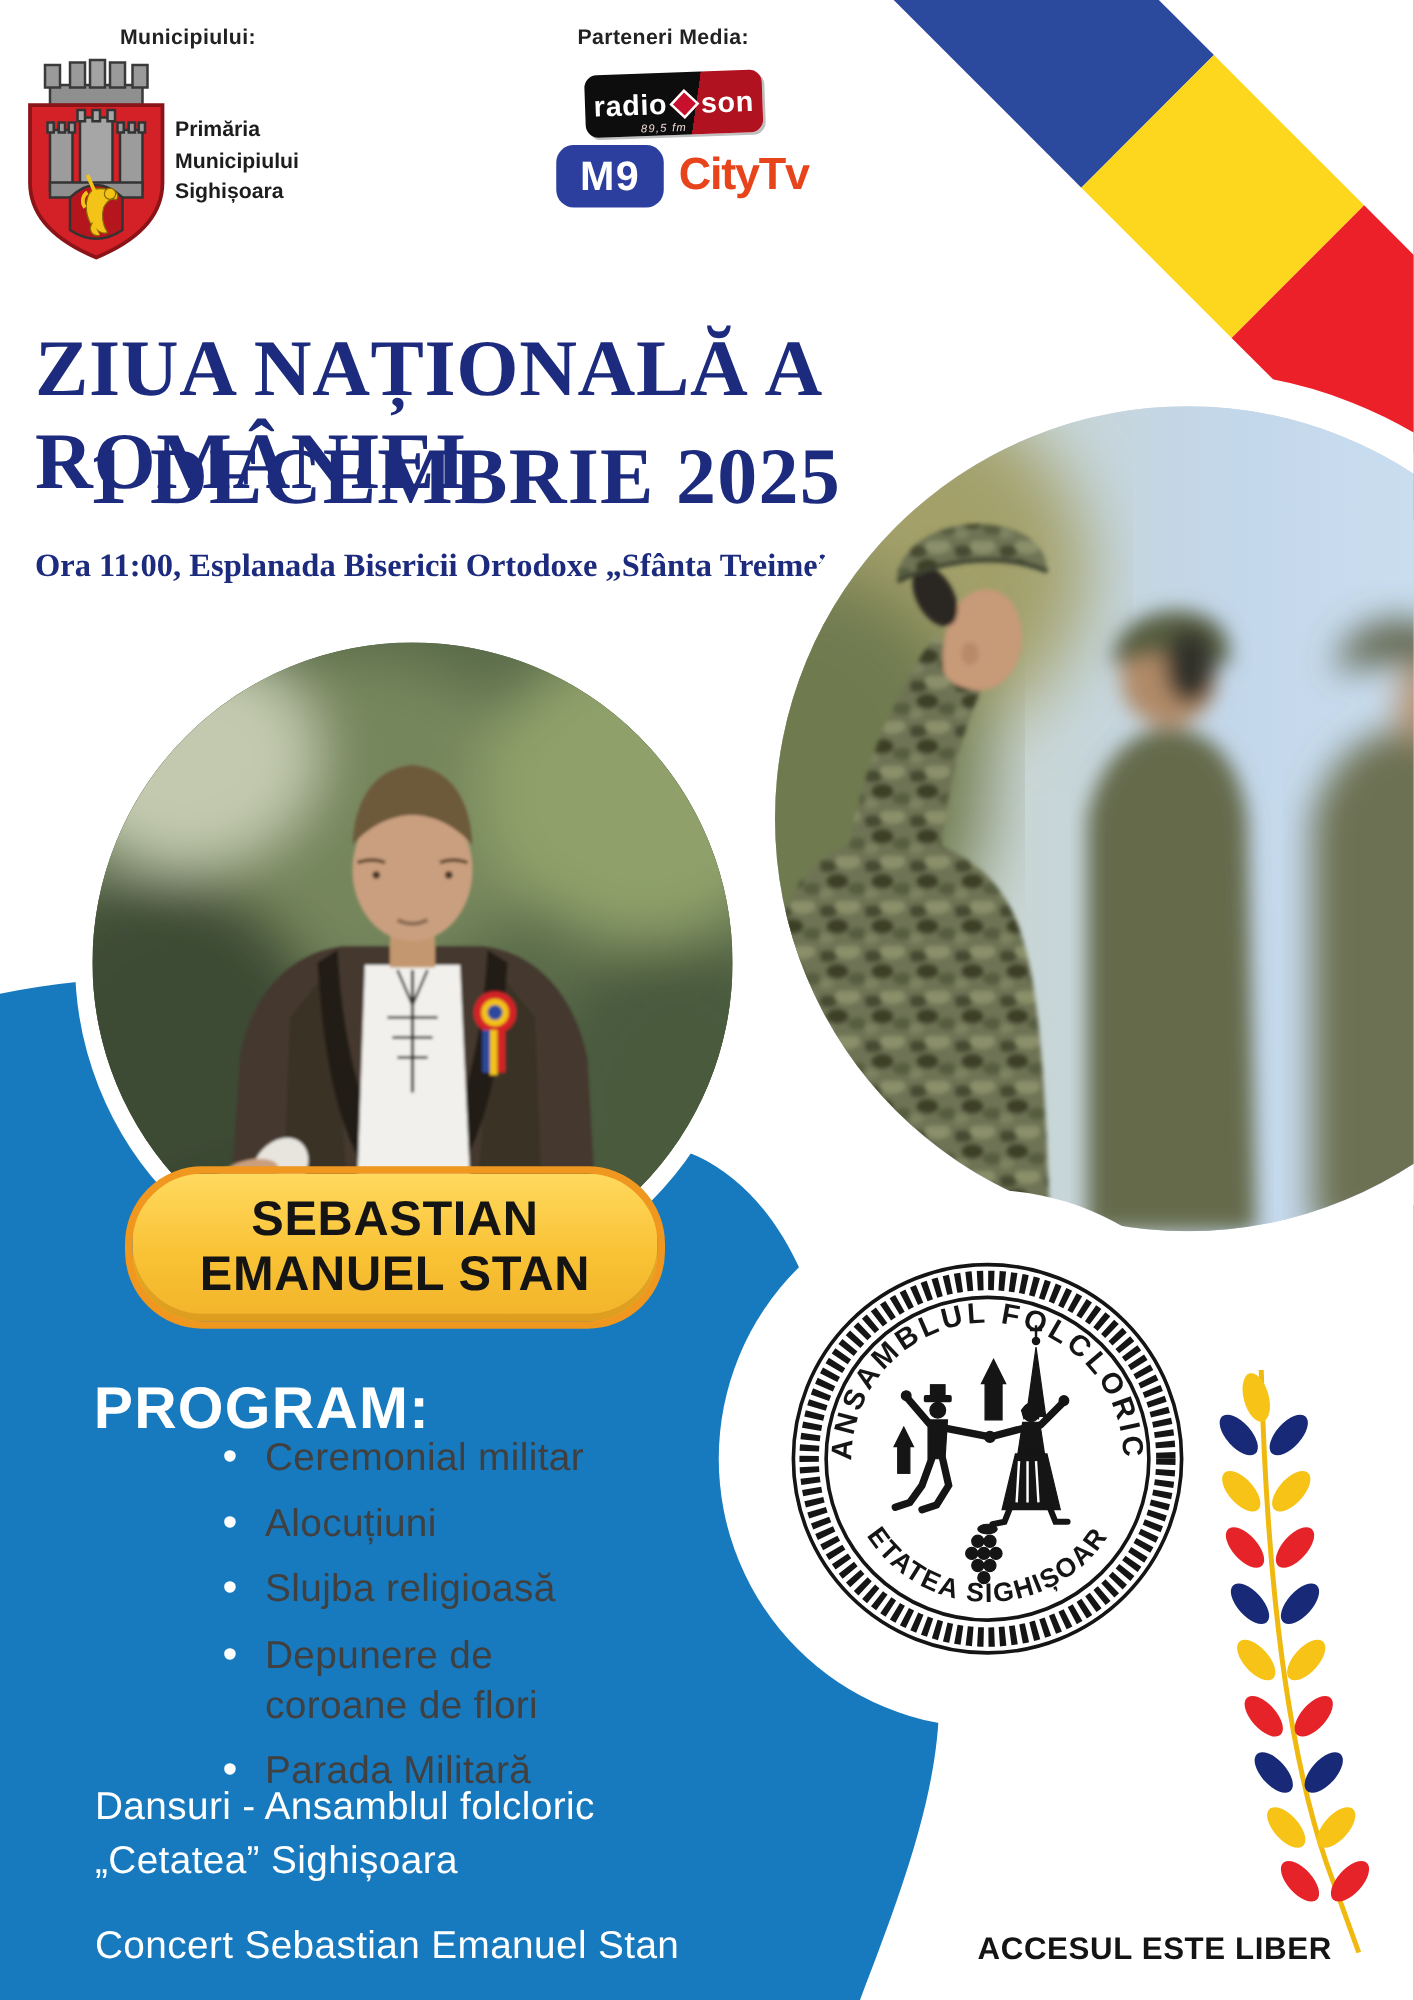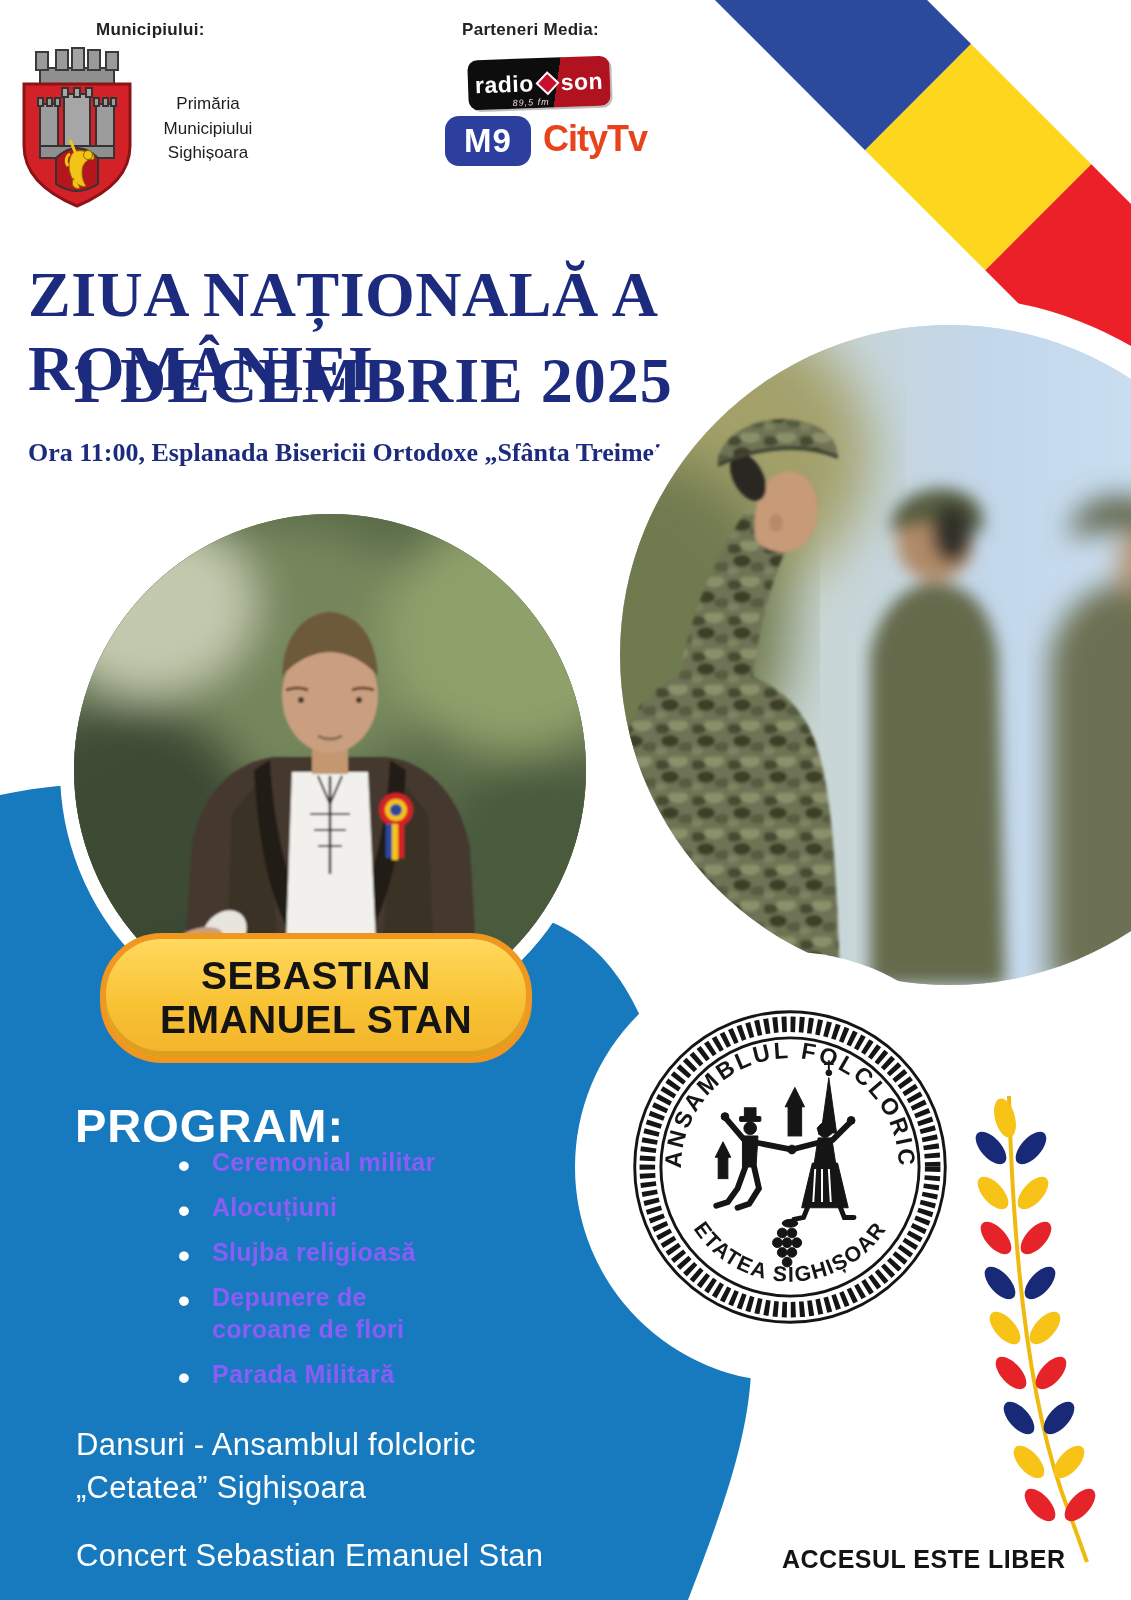--- a/index.html
+++ b/index.html
@@ -9,22 +9,22 @@
     font-family:"Liberation Sans", sans-serif;
   }
   .abs{position:absolute;}
   .pre{white-space:pre-line;}
 
   
   .small-label{font-size:17px;font-weight:bold;color:#222;letter-spacing:.3px;}
   .org-label{left:96px;top:20px;}
   .media-label{left:462px;top:20px;}
   .coa{left:16px;top:42px;width:122px;height:170px;}
-  .org-name{left:140px;top:92px;width:136px;text-align:center;
-    font-size:17px;font-weight:normal;color:#1d1d1d;line-height:1.45;}
+  .org-name{left:140px;top:92px;width:136px;
+    font-size:17px;font-weight:bold;color:#1d1d1d;line-height:1.45;}
   .radioson{
     left:468px;top:58px;width:142px;height:50px;border-radius:10px;
     background:linear-gradient(100deg,#0d0d0d 0 62%, #b1121f 62% 100%);
     transform:rotate(-2deg);
     display:flex;align-items:center;justify-content:center;gap:5px;
     box-shadow:2px 2px 0 rgba(0,0,0,.25);
   }
   .radioson .w{color:#fff;font-weight:bold;font-size:23px;letter-spacing:.5px;}
   .radioson .diamond{width:13px;height:13px;background:#c8102e;border:2px solid #fff;
     transform:rotate(45deg);}
@@ -79,21 +79,21 @@
   }
   .artist-btn div{font-size:39px;font-weight:bold;color:#141414;line-height:1.12;
     letter-spacing:.5px;}
 
   
   .program-heading{left:75px;top:1098px;font-size:47px;font-weight:bold;color:#fff;
     letter-spacing:1px;}
   .program-list{left:178px;top:1146px;width:330px;margin:0;padding:0;list-style:none;}
   .program-list li{
     position:relative;padding-left:34px;margin-bottom:13px;
-    font-size:25px;color:#8b5cf6;line-height:1.28;font-weight:700;letter-spacing:.3px;
+    font-size:31px;color:#404040;line-height:1.28;font-weight:400;letter-spacing:.3px;
   }
   .program-list li::before{
     content:"•";position:absolute;left:0;top:-2px;font-size:34px;color:#fff;
   }
   .dans-line{left:76px;top:1424px;width:450px;font-size:31px;color:#fff;
     line-height:1.38;letter-spacing:.3px;}
   .concert-line{left:76px;top:1538px;font-size:31px;color:#fff;letter-spacing:.3px;}
 
   
   .stamp-halo{left:575px;top:952px;width:430px;height:430px;border-radius:50%;

